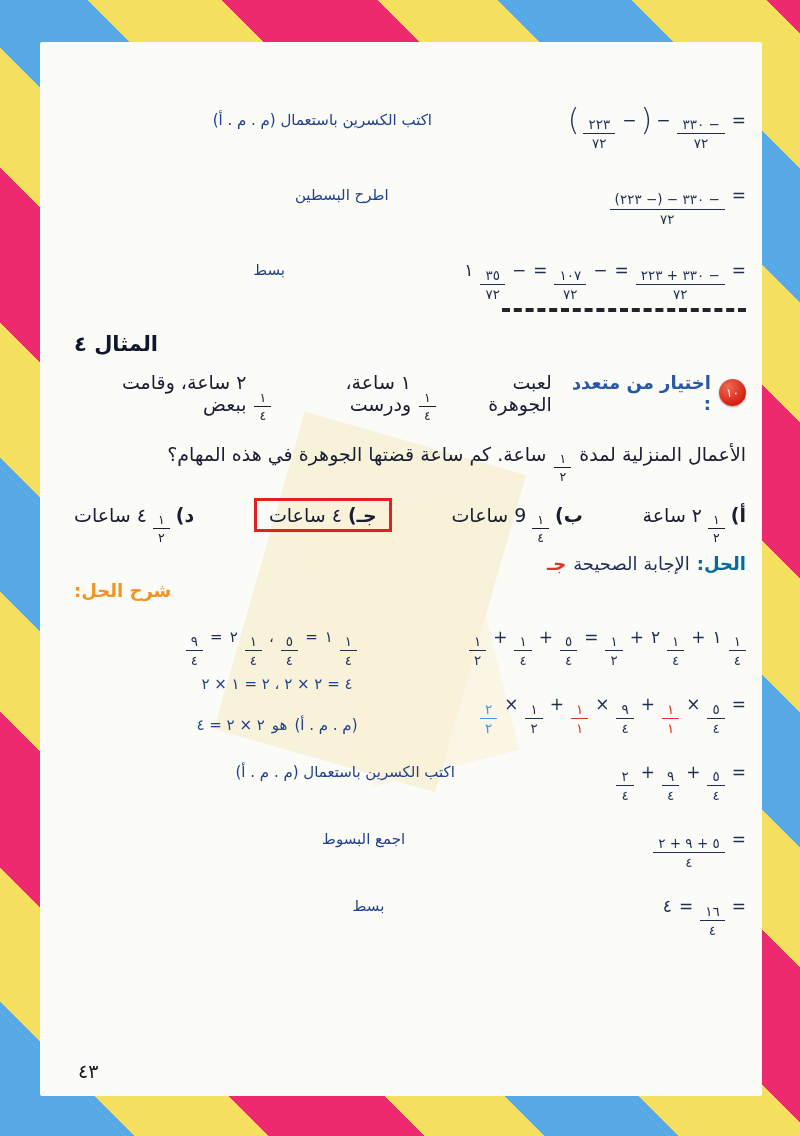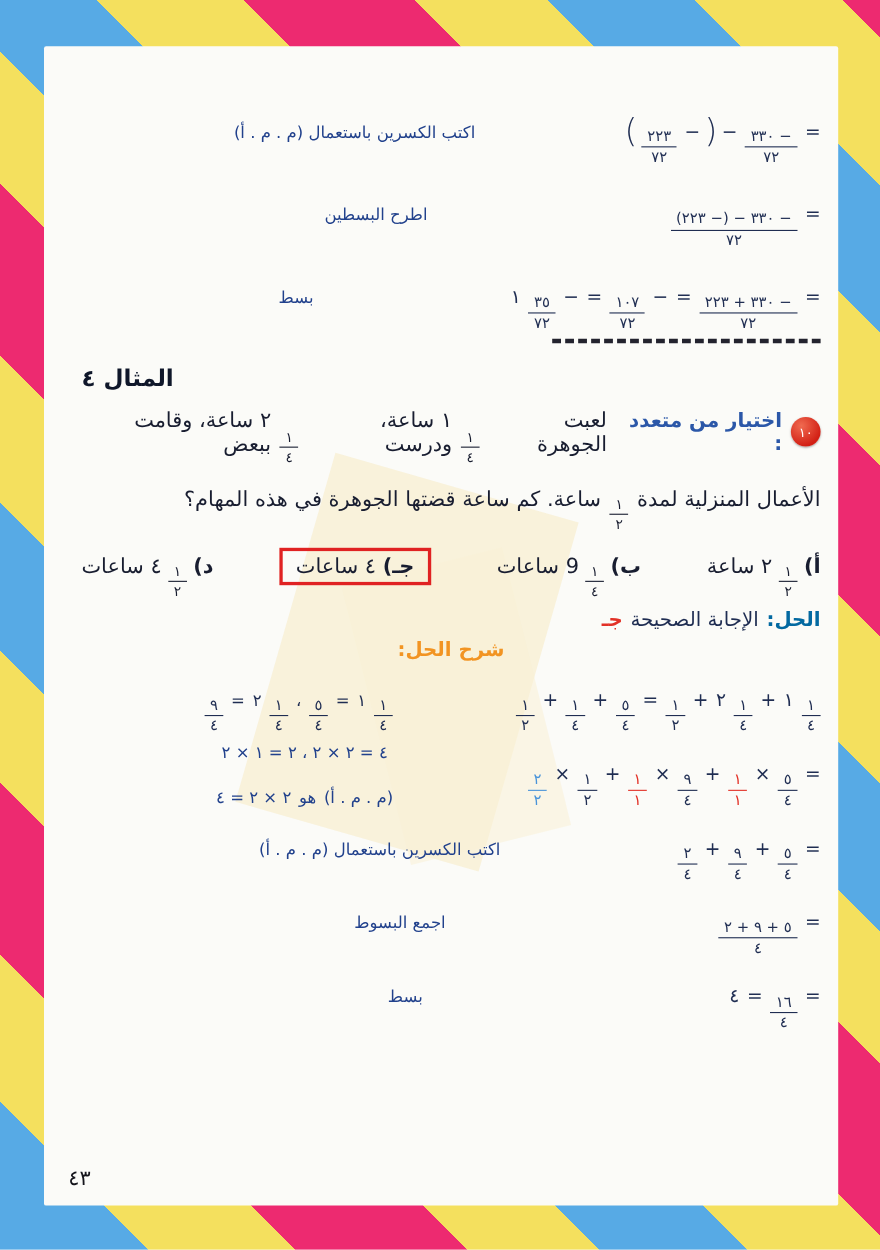--- a/index.html
+++ b/index.html
@@ -47,23 +47,23 @@
   .pline .qblue{font-weight:bold;font-size:18px;}
   .badge{width:27px;height:27px;border-radius:50%;flex:0 0 27px;
     background:radial-gradient(circle at 35% 30%,#f06a50,#d21f14 72%);
     color:#fff;display:flex;align-items:center;justify-content:center;
     font-size:12px;box-shadow:0 1px 2px rgba(0,0,0,.35);}
   .choices{display:flex;direction:rtl;align-items:center;justify-content:space-between;margin:0 0 6px;min-height:46px;}
   .choice{display:flex;direction:rtl;align-items:center;gap:6px;font-size:19px;color:#181d30;}
   .choice .fr{font-size:12.5px;color:#181d30;}
   .boxed{border:3px solid #e02222;padding:3px 12px;}
   .solline{display:flex;direction:rtl;align-items:center;gap:7px;font-size:18px;color:#1f2d52;margin:8px 0 6px;}
-  .explain{direction:rtl;text-align:center;font-size:18px;margin:6px 16px 2px;font-weight:bold;}
+  .explain{direction:rtl;text-align:left;font-size:18px;margin:6px 0 2px;font-weight:bold;}
   .brow{min-height:58px;margin-top:4px;}
-  .pagenum{position:absolute;left:22px;bottom:14px;font-size:19px;color:#15151c;}
+  .pagenum{position:absolute;left:38px;bottom:14px;font-size:19px;color:#15151c;}
 </style>
 </head>
 <body>
 
 <div class="page">
   <div class="wm wm1"></div>
   <div class="wm wm2"></div>
 
   <div class="content">
 

